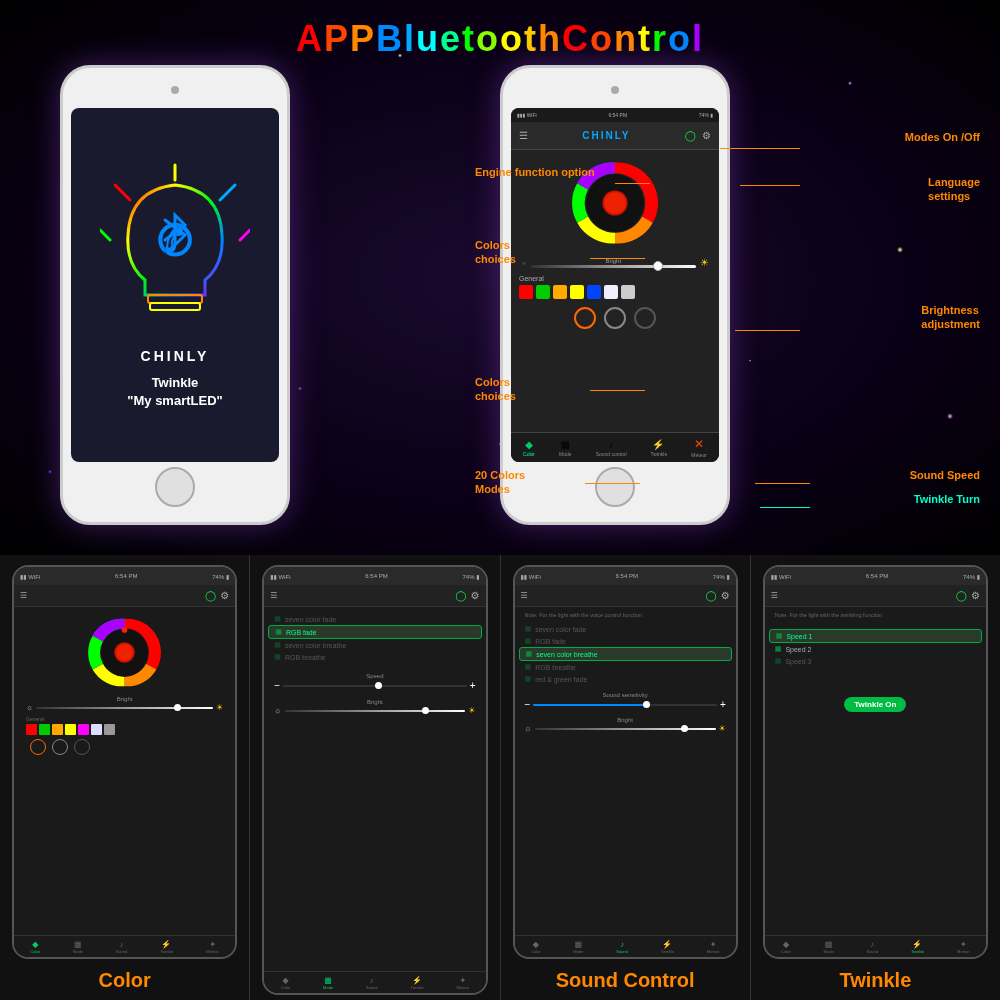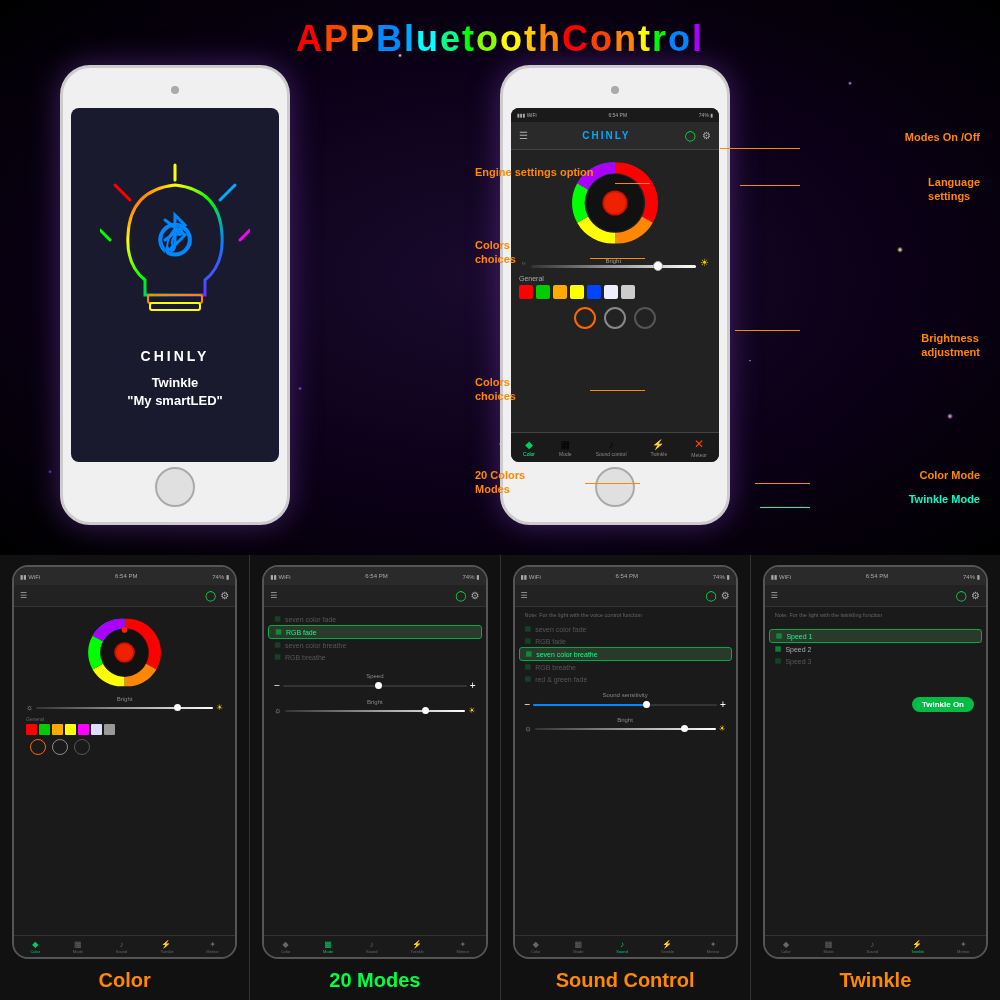--- a/index.html
+++ b/index.html
@@ -525,21 +525,21 @@
     .note-text {
       font-size: 5.5px;
       color: #666;
       padding: 2px 6px;
       line-height: 1.3;
     }
 
     
     .twinkle-toggle {
       display: flex;
-      justify-content: flex-end;
+      justify-content: center;
       padding: 8px;
     }
 
     .toggle-pill {
       background: #00bb44;
       border-radius: 10px;
       padding: 3px 10px;
       font-size: 8px;
       color: #fff;
       font-weight: bold;
@@ -747,45 +747,45 @@
             <span class="nav-icon" style="color:#ff4400;font-size:12px;">✕</span>
             <span class="nav-label">Meteor</span>
           </div>
         </div>
       </div>
       <div class="phone-home-btn"></div>
     </div>
   </div>
 
   <div class="annotation" style="top:165px;left:475px;">Engine
-settings option</div>
+function option</div>
   <div style="position:absolute;top:183px;left:615px;width:35px;height:1px;background:#ff8800;"></div>
 
   <div class="annotation" style="top:130px;right:20px;">Modes On /Off</div>
   <div style="position:absolute;top:148px;right:200px;width:80px;height:1px;background:#ff8800;"></div>
 
   <div class="annotation" style="top:175px;right:20px;">Language<br>settings</div>
   <div style="position:absolute;top:185px;right:200px;width:60px;height:1px;background:#ff8800;"></div>
 
   <div class="annotation" style="top:238px;left:475px;">Colors<br>choices</div>
   <div style="position:absolute;top:258px;left:590px;width:55px;height:1px;background:#ff8800;"></div>
 
-  <div class="annotation" style="top:331px;right:20px;">Brightness<br>adjustment</div>
+  <div class="annotation" style="top:303px;right:20px;">Brightness<br>adjustment</div>
   <div style="position:absolute;top:330px;right:200px;width:65px;height:1px;background:#ff8800;"></div>
 
   <div class="annotation" style="top:375px;left:475px;">Colors<br>choices</div>
   <div style="position:absolute;top:390px;left:590px;width:55px;height:1px;background:#ff8800;"></div>
 
   <div class="annotation" style="top:468px;left:475px;">20 Colors<br>Modes</div>
   <div style="position:absolute;top:483px;left:585px;width:55px;height:1px;background:#ff8800;"></div>
 
-  <div class="annotation" style="top:468px;right:20px;">Color Mode</div>
+  <div class="annotation" style="top:468px;right:20px;">Sound Speed</div>
   <div style="position:absolute;top:483px;right:190px;width:55px;height:1px;background:#ff8800;"></div>
 
-  <div class="annotation" style="top:492px;right:20px;color:#00ffcc;">Twinkle Mode</div>
+  <div class="annotation" style="top:492px;right:20px;color:#00ffcc;">Twinkle Turn</div>
   <div style="position:absolute;top:507px;right:190px;width:50px;height:1px;background:#00ffcc;"></div>
 </div>
 
 <div class="bottom-section">
 
   <div class="app-panel">
     <div class="mini-phone">
       <div class="mini-status-bar">
         <span>▮▮ WiFi</span>
         <span>6:54 PM</span>
@@ -947,21 +947,20 @@
         <div class="mini-nav-item">
           <span class="mini-nav-icon">⚡</span>
           <span class="mini-nav-label">Twinkle</span>
         </div>
         <div class="mini-nav-item">
           <span class="mini-nav-icon">✦</span>
           <span class="mini-nav-label">Meteor</span>
         </div>
       </div>
     </div>
-    <div class="panel-label" style="color:#00ff44;">20 Modes</div>
   </div>
 
   <div class="app-panel">
     <div class="mini-phone">
       <div class="mini-status-bar">
         <span>▮▮ WiFi</span>
         <span>6:54 PM</span>
         <span>74% ▮</span>
       </div>
       <div class="mini-app-header">

